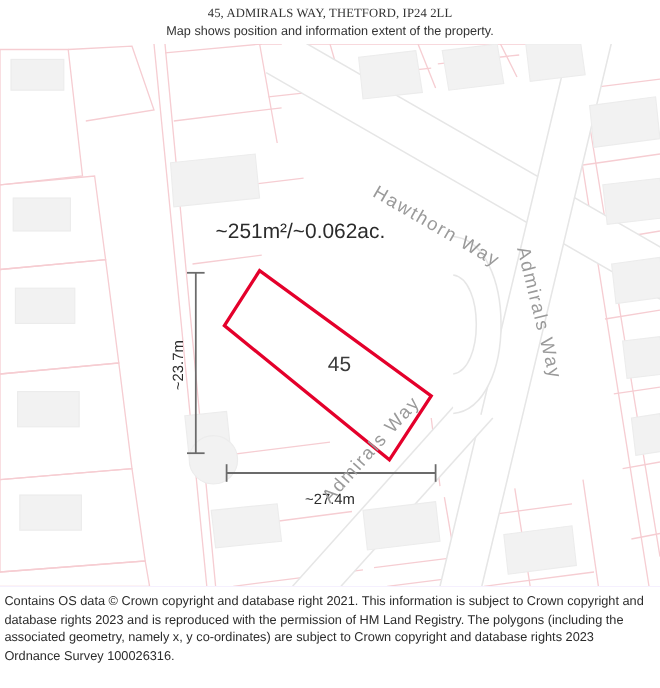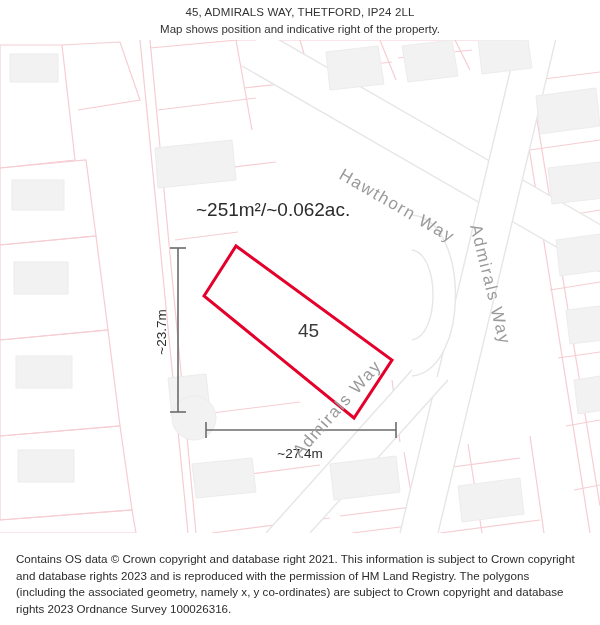--- a/index.html
+++ b/index.html
@@ -29,20 +29,21 @@
     height: 40px;
     text-align: center;
     background: #ffffff;
   }
   .header .title {
     font-size: 11.5px;
     color: #333333;
     line-height: 14px;
     padding-top: 5px;
     letter-spacing: 0.1px;
+    font-family: Liberation Serif, serif;
   }
   .header .subtitle {
     font-size: 11.5px;
     color: #333333;
     line-height: 14px;
     padding-top: 3px;
   }
 
   
   .map {
@@ -86,34 +87,34 @@
     position: absolute;
     top: 533px;
     left: 0;
     width: 600px;
     height: 92px;
     background: #ffffff;
     padding: 6px 6px 0 4px;
     box-sizing: border-box;
   }
   .footer p {
-    margin: 12px;
+    margin: 0;
     font-size: 11.6px;
     line-height: 16.5px;
     color: #2b2b2b;
   }
 </style>
 </head>
 <body>
 
 <div class="page">
 
   <div class="header">
     <div class="title">45, ADMIRALS WAY, THETFORD, IP24 2LL</div>
-    <div class="subtitle">Map shows position and indicative right of the property.</div>
+    <div class="subtitle">Map shows position and information extent of the property.</div>
   </div>
 
   <div class="map">
     <svg width="600" height="493" viewBox="0 0 600 493" xmlns="http://www.w3.org/2000/svg">
 
       <rect x="0" y="0" width="600" height="493" fill="#ffffff"></rect>
 
       <g stroke="#f6cdd2" stroke-width="1.2" fill="none">
 
         <path d="M0 5 L62 5 L75 120 L0 128 Z"></path>

